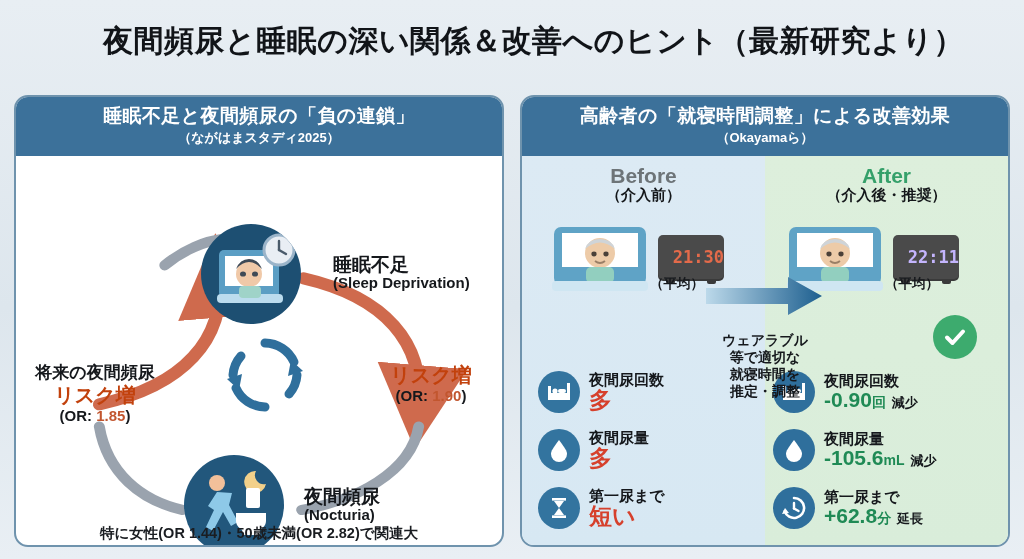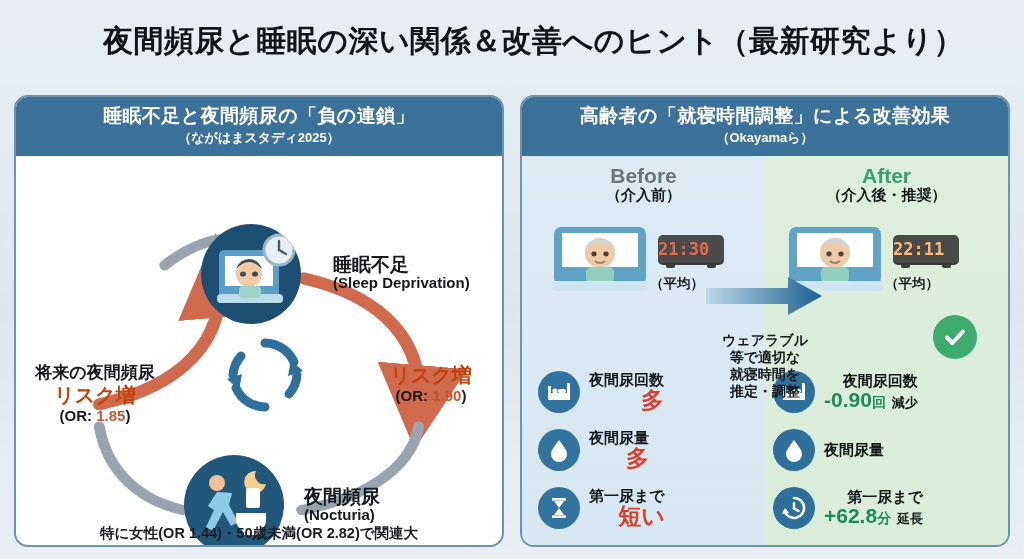--- a/index.html
+++ b/index.html
@@ -103,48 +103,48 @@
   #head-before .ch-en { color: #6d7478; }
   #head-after  .ch-en { color: #35a06a; }
 
   .scene { position: relative; height: 112px; margin-top: 4px; }
   .bedfig { position: absolute; top: 6px; }
   #bed-before { left: 26px; }
   #bed-after  { left: 18px; }
 
   .clock {
     position: absolute; top: 28px;
-    width: 66px; height: 28px;
+    width: 66px; height: 44px;
     background: #4a4a4a; border-radius: 5px;
-    display: flex; align-items: center; justify-content: flex-start;
+    display: flex; align-items: center; justify-content: flex-end;
     box-shadow: 0 2px 0 #3a3a3a;
   }
   .clock .digits { font-family: "DejaVu Sans Mono", monospace; font-size: 17px; font-weight: bold; letter-spacing: 0px; }
   #clock-before { left: 136px; }
   #clock-before .digits { color: #e36a4a; }
   #clock-after  { left: 128px; }
-  #clock-after  .digits { color: #fdba74; }
+  #clock-after  .digits { color: #c4b5fd; }
   .clock::before, .clock::after {
     content:""; position:absolute; bottom:-5px; width:9px; height:5px; background:#3a3a3a; border-radius:0 0 2px 2px;
   }
   .clock::before { left: 8px; }
   .clock::after  { right: 8px; }
   .clock-cap {
     position: absolute; top: 68px; font-size: 13.5px; font-weight: bold; color: #15181c;
   }
   #cap-before { left: 128px; }
   #cap-after  { left: 120px; }
 
   #check-badge {
     position: absolute; left: 168px; top: 108px;
     width: 44px; height: 44px; border-radius: 50%;
     background: #3dab6e; display:flex; align-items:center; justify-content:center;
   }
 
-  .metrics { position: absolute; bottom: 8px; left: 0; right: 15px; text-align: right; }
+  .metrics { position: absolute; bottom: 8px; left: 0; right: 15px; }
   .metric-row { display: flex; align-items: center; height: 58px; }
   #col-before .metric-row { padding-left: 16px; }
   #col-after  .metric-row { padding-left: 8px; }
   .m-icon {
     width: 42px; height: 42px; border-radius: 50%;
     background: #3173a0; flex: none;
     display: flex; align-items: center; justify-content: center;
     margin-right: 9px;
   }
   #col-before .m-icon { background: #33749f; }
@@ -392,20 +392,21 @@
               </span>
             </div>
             <div class="metric-row">
               <span class="m-icon">
                 <svg width="26" height="26" viewBox="0 0 26 26">
                   <path d="M13 3 C7 11 5 14 5 17 a8 8 0 0 0 16 0 c0 -3 -2 -6 -8 -14z" fill="#ffffff"></path>
                 </svg>
               </span>
               <span class="m-text">
                 <span class="m-label" style="display:block">夜間尿量</span>
+                <span class="m-value" style="display:block"><span>-105.6</span><span class="unit">mL</span> <span class="suffix">減少</span></span>
               </span>
             </div>
             <div class="metric-row">
               <span class="m-icon">
                 <svg width="26" height="26" viewBox="0 0 26 26">
                   <path d="M13 3 a10 10 0 1 1 -9.4 13.2" stroke="#ffffff" stroke-width="2.6" fill="none" stroke-linecap="round"></path>
                   <path d="M2 13 l4 5 l-7 1 z" fill="#ffffff" transform="translate(2,0)"></path>
                   <line x1="13" y1="8" x2="13" y2="13.5" stroke="#ffffff" stroke-width="2.4" stroke-linecap="round"></line>
                   <line x1="13" y1="13.5" x2="17.5" y2="16" stroke="#ffffff" stroke-width="2.4" stroke-linecap="round"></line>
                 </svg>

